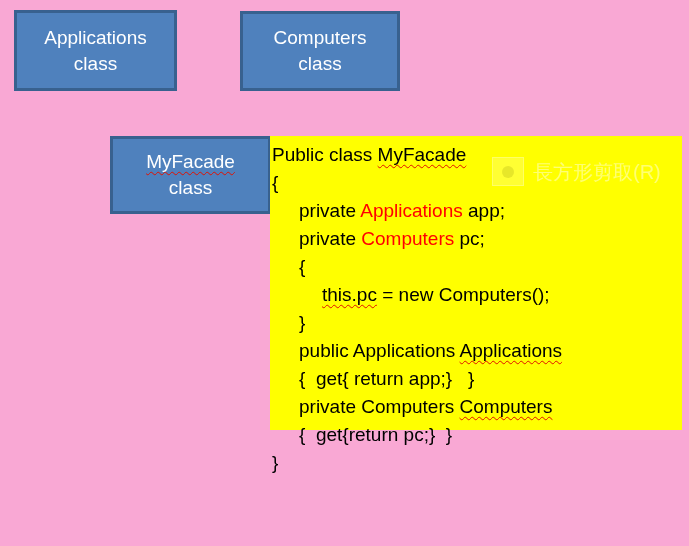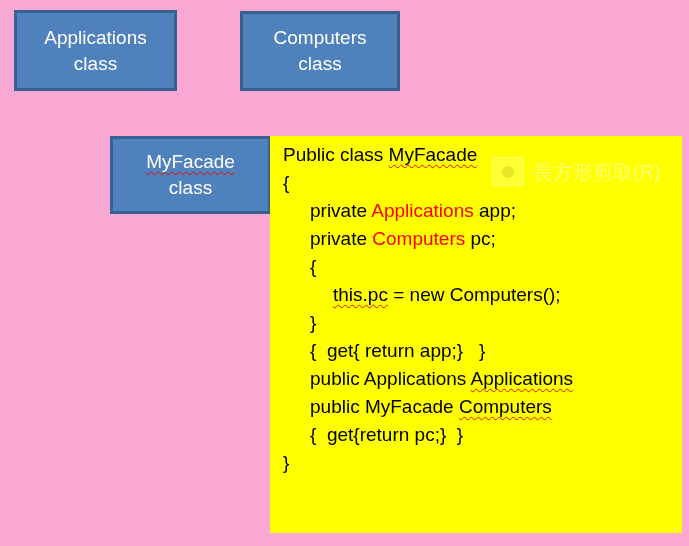--- a/index.html
+++ b/index.html
@@ -12,23 +12,23 @@
     position:absolute;box-sizing:border-box;
     background:#4f81bd;border:3px solid #38618f;
     color:#ffffff;font-size:19px;line-height:26px;
     display:flex;flex-direction:column;align-items:center;justify-content:center;
     text-align:center;
   }
   .box-apps{left:14px;top:10px;width:163px;height:81px;}
   .box-comp{left:240px;top:11px;width:160px;height:80px;}
   .box-facade{left:110px;top:136px;width:161px;height:78px;}
   .code-block{
-    position:absolute;left:270px;top:136px;width:412px;height:397px;
+    position:absolute;left:270px;top:136px;width:412px;height:294px;
     background:#ffff00;box-sizing:border-box;
-    padding:5px 0 0 13px;
+    padding:5px 0 0 2px;
   }
   .code-line{
     white-space:pre;font-size:19px;line-height:28px;height:28px;color:#000000;
   }
   .ind-0{padding-left:0;}
   .ind-1{padding-left:27px;}
   .ind-2{padding-left:50px;}
   .red{color:#ff0000;}
   .squiggle{
     text-decoration:underline;
@@ -72,23 +72,23 @@
 
   <div class="code-block">
     <div id="code-lines">
         <div class="code-line ind-0"><span>Public class </span><span class="squiggle">MyFacade</span></div>
         <div class="code-line ind-0"><span>{</span></div>
         <div class="code-line ind-1"><span>private </span><span class="red">Applications</span><span> app;</span></div>
         <div class="code-line ind-1"><span>private </span><span class="red">Computers</span><span> pc;</span></div>
         <div class="code-line ind-1"><span>{</span></div>
         <div class="code-line ind-2"><span class="squiggle">this.pc</span><span> = new Computers();</span></div>
         <div class="code-line ind-1"><span>}</span></div>
+        <div class="code-line ind-1"><span>public Applications </span><span class="squiggle">Applications</span></div>
         <div class="code-line ind-1"><span>{  get{ return app;}   }</span></div>
-        <div class="code-line ind-1"><span>public Applications </span><span class="squiggle">Applications</span></div>
-        <div class="code-line ind-1"><span>public MyFacade </span><span class="squiggle">Computers</span></div>
+        <div class="code-line ind-1"><span>private Computers </span><span class="squiggle">Computers</span></div>
         <div class="code-line ind-1"><span>{  get{return pc;}  }</span></div>
         <div class="code-line ind-0"><span>}</span></div>
       </div>
 
     <div class="ghost-menu">
       <span class="ghost-bullet">
         <span class="ghost-dot"></span>
       </span>
       <span class="ghost-label">長方形剪取(R)</span>
     </div>

